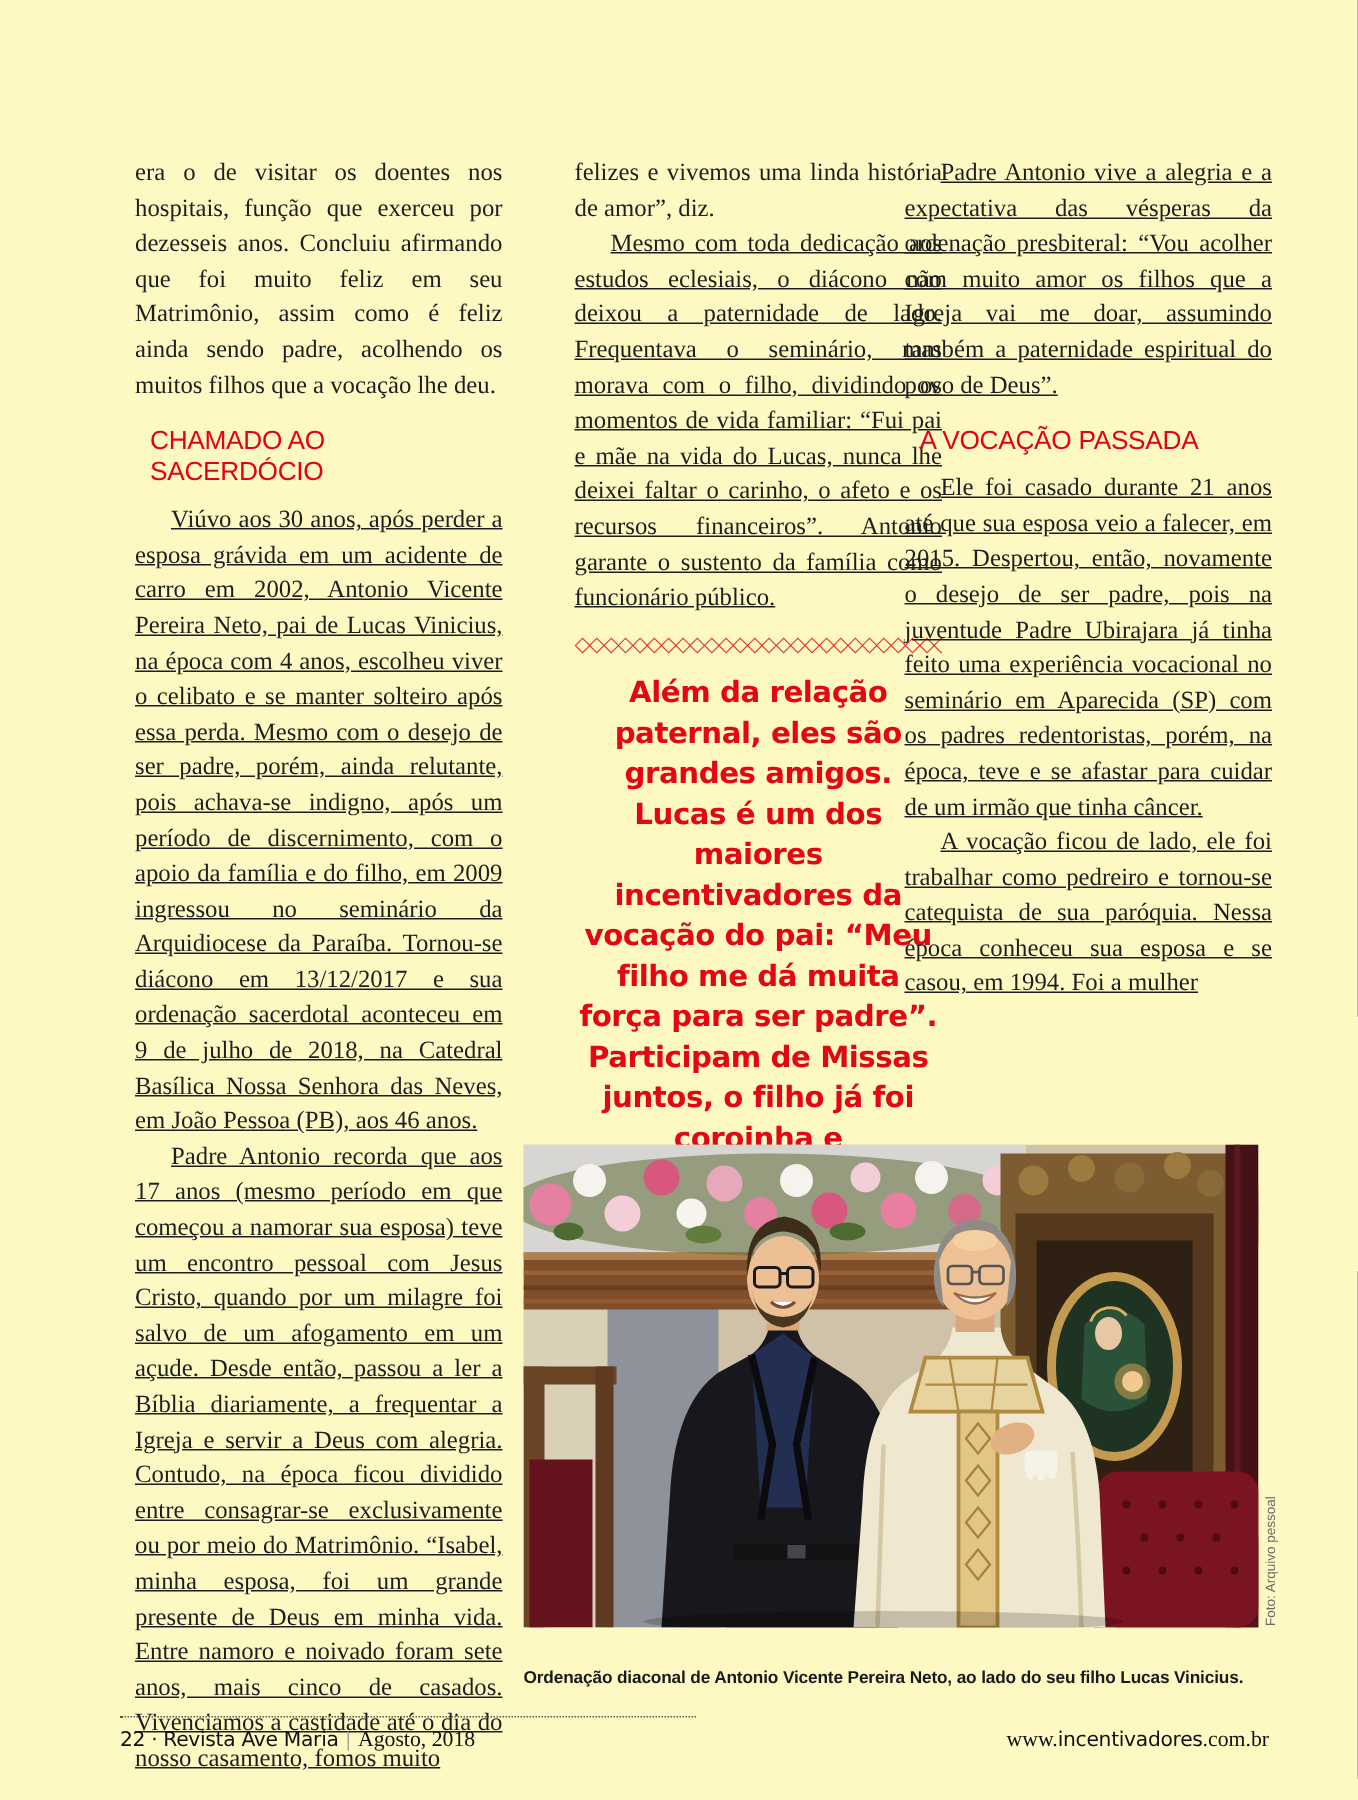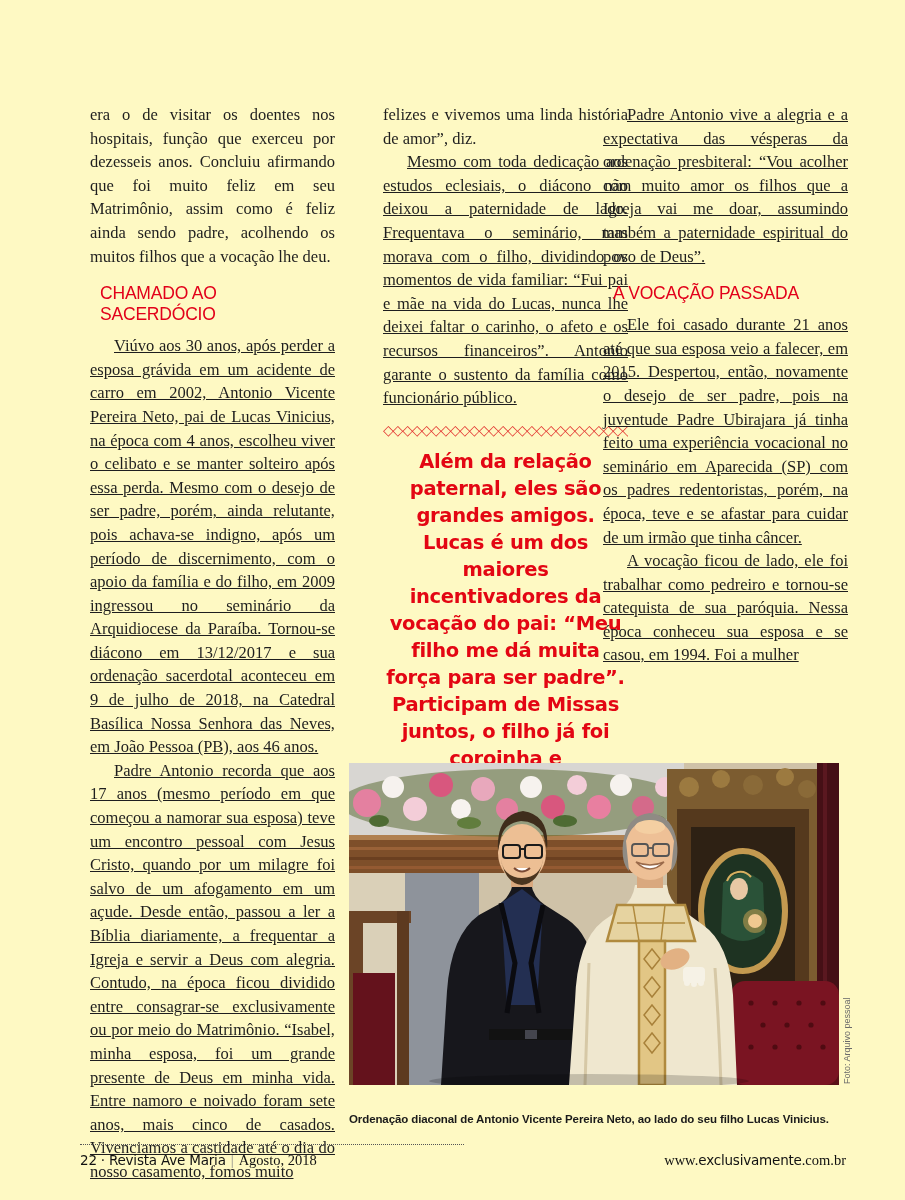--- a/index.html
+++ b/index.html
@@ -203,17 +203,17 @@
 
   <div class="caption">Ordenação diaconal de Antonio Vicente Pereira Neto, ao lado do seu filho Lucas Vinicius.</div>
   <div class="credit">Foto: Arquivo pessoal</div>
 
   <div class="footer-rule"></div>
   <div class="footer">
     <span>
       <span class="f-bold">22</span><span class="f-bold f-dot">·</span><span class="f-bold">Revista Ave Maria</span><span class="f-pipe">|</span><span class="f-serif">Agosto, 2018</span>
     </span>
     <span>
-      <span class="f-serif">www.</span><span class="f-bold">exclusivamente</span><span class="f-serif">.com.br</span>
+      <span class="f-serif">www.</span><span class="f-bold">incentivadores</span><span class="f-serif">.com.br</span>
     </span>
   </div>
 
 </div>
 
 </body></html>

